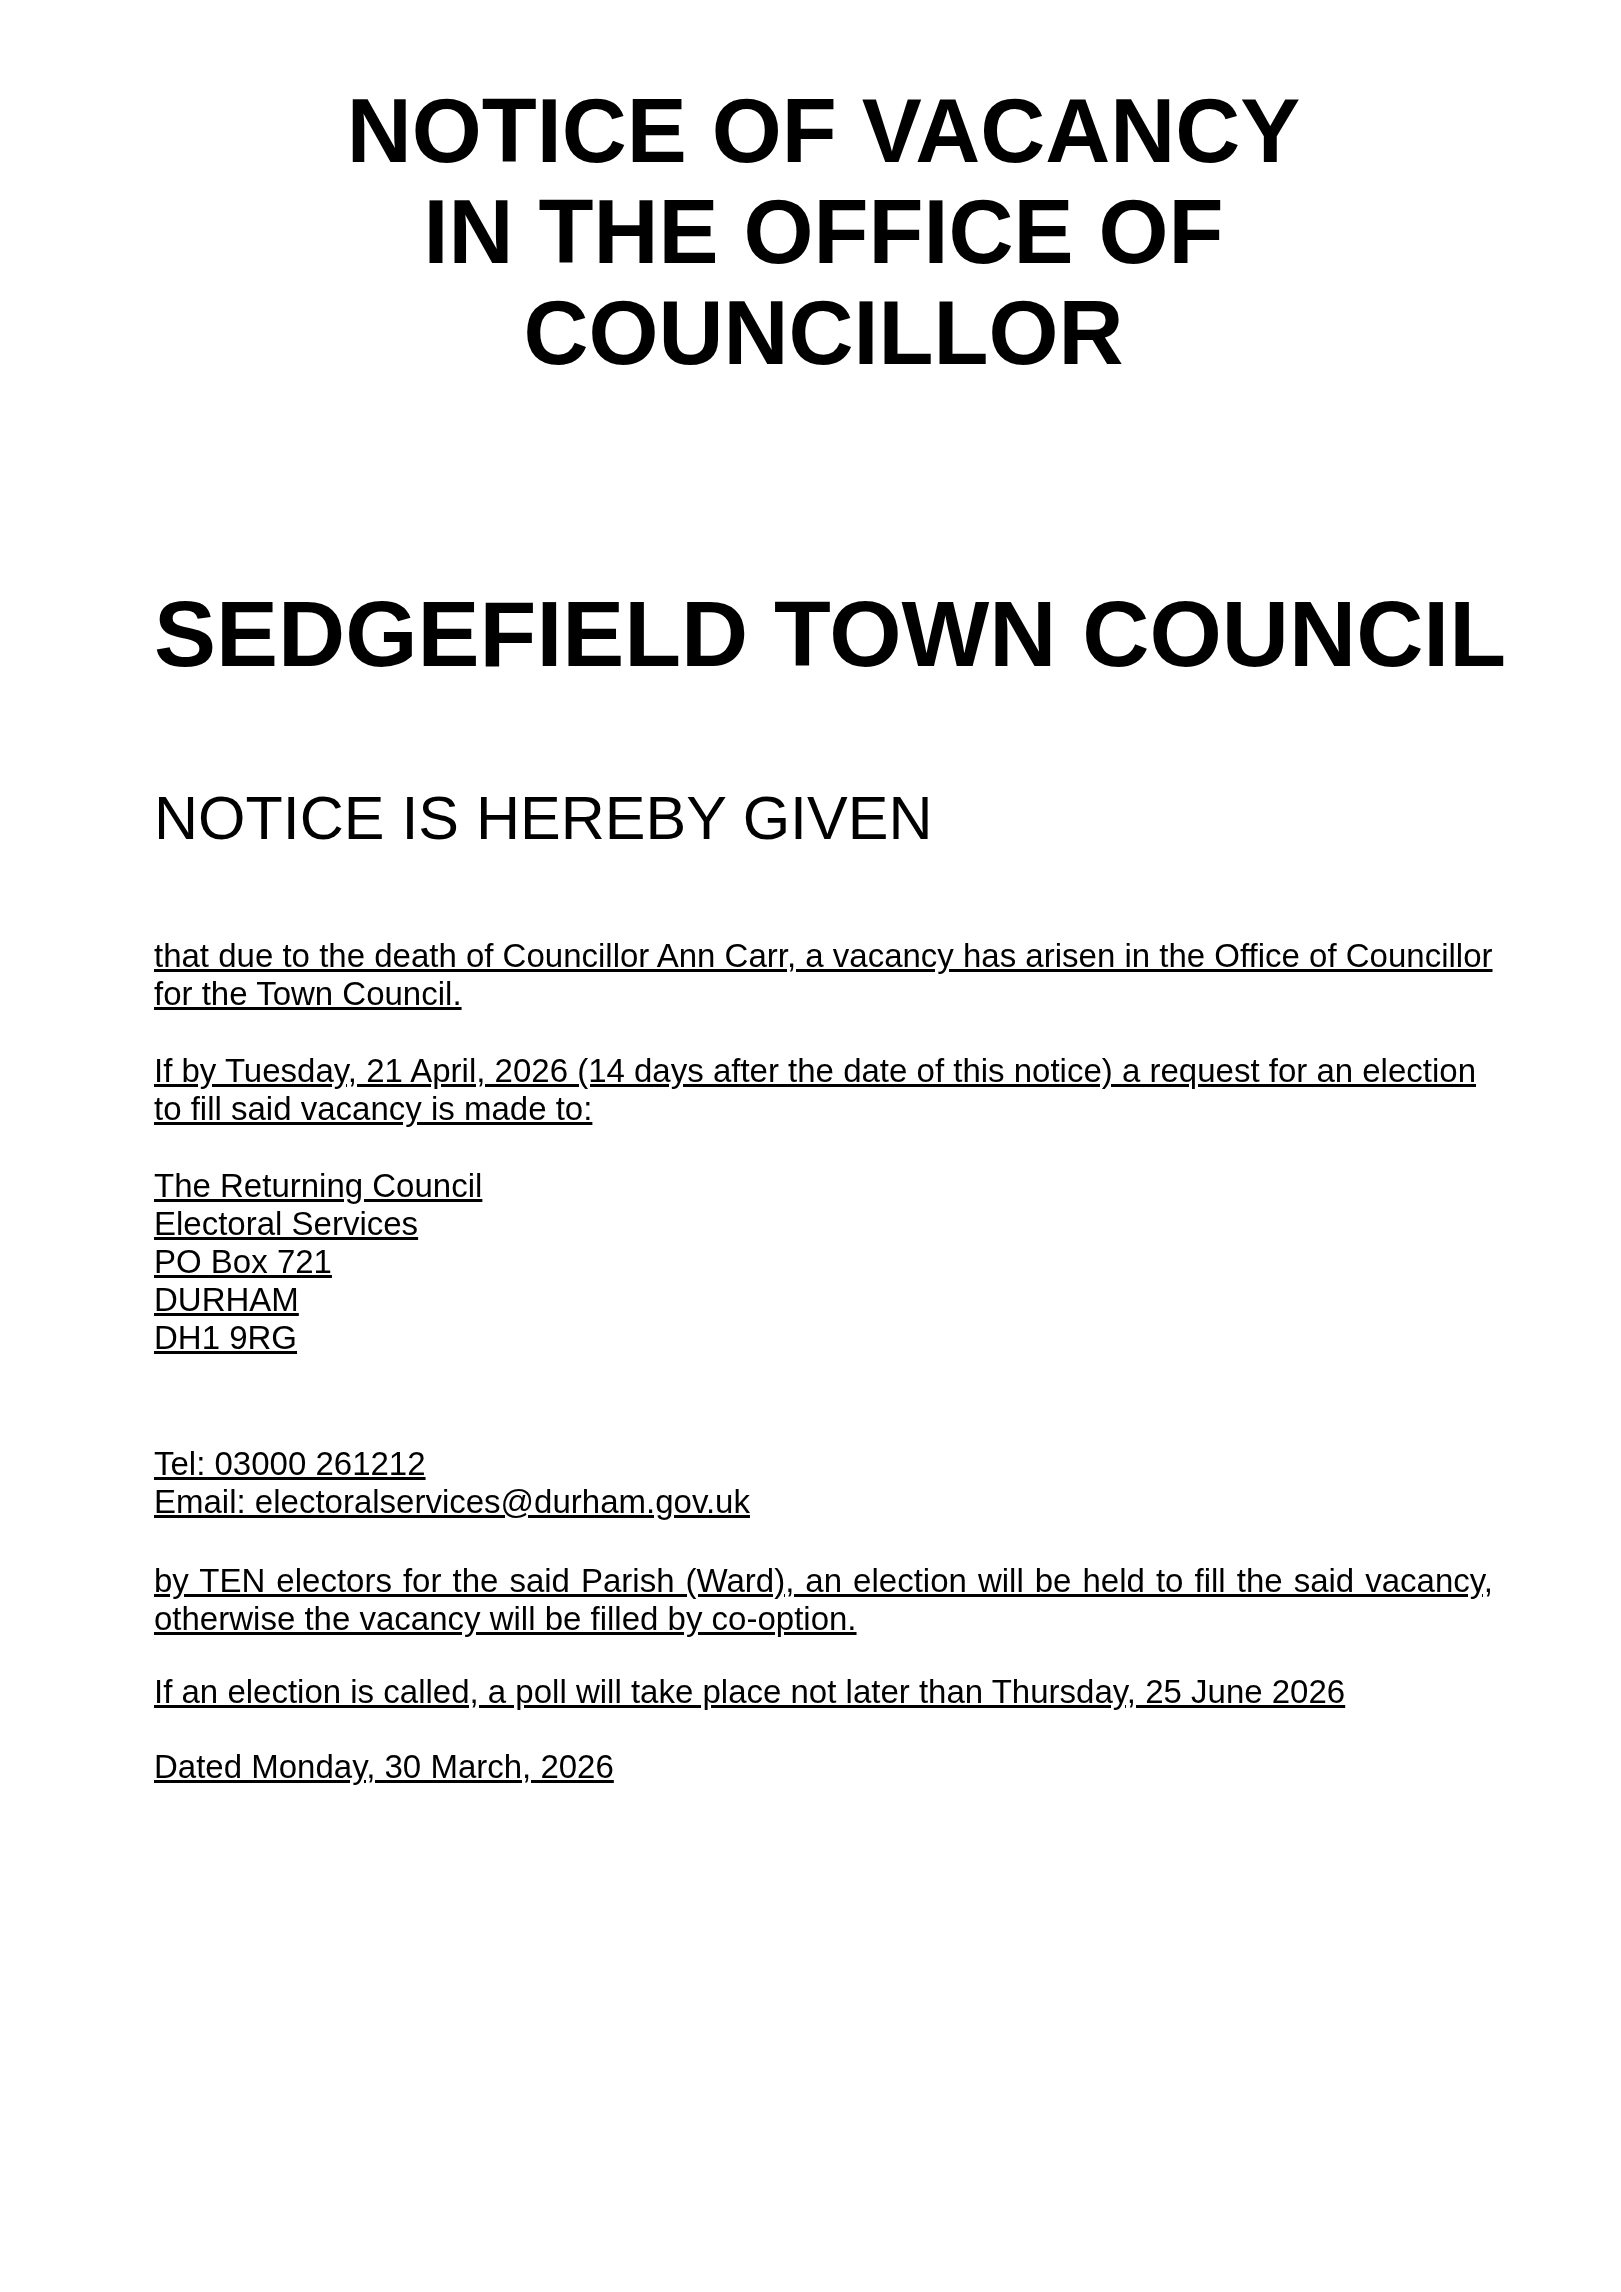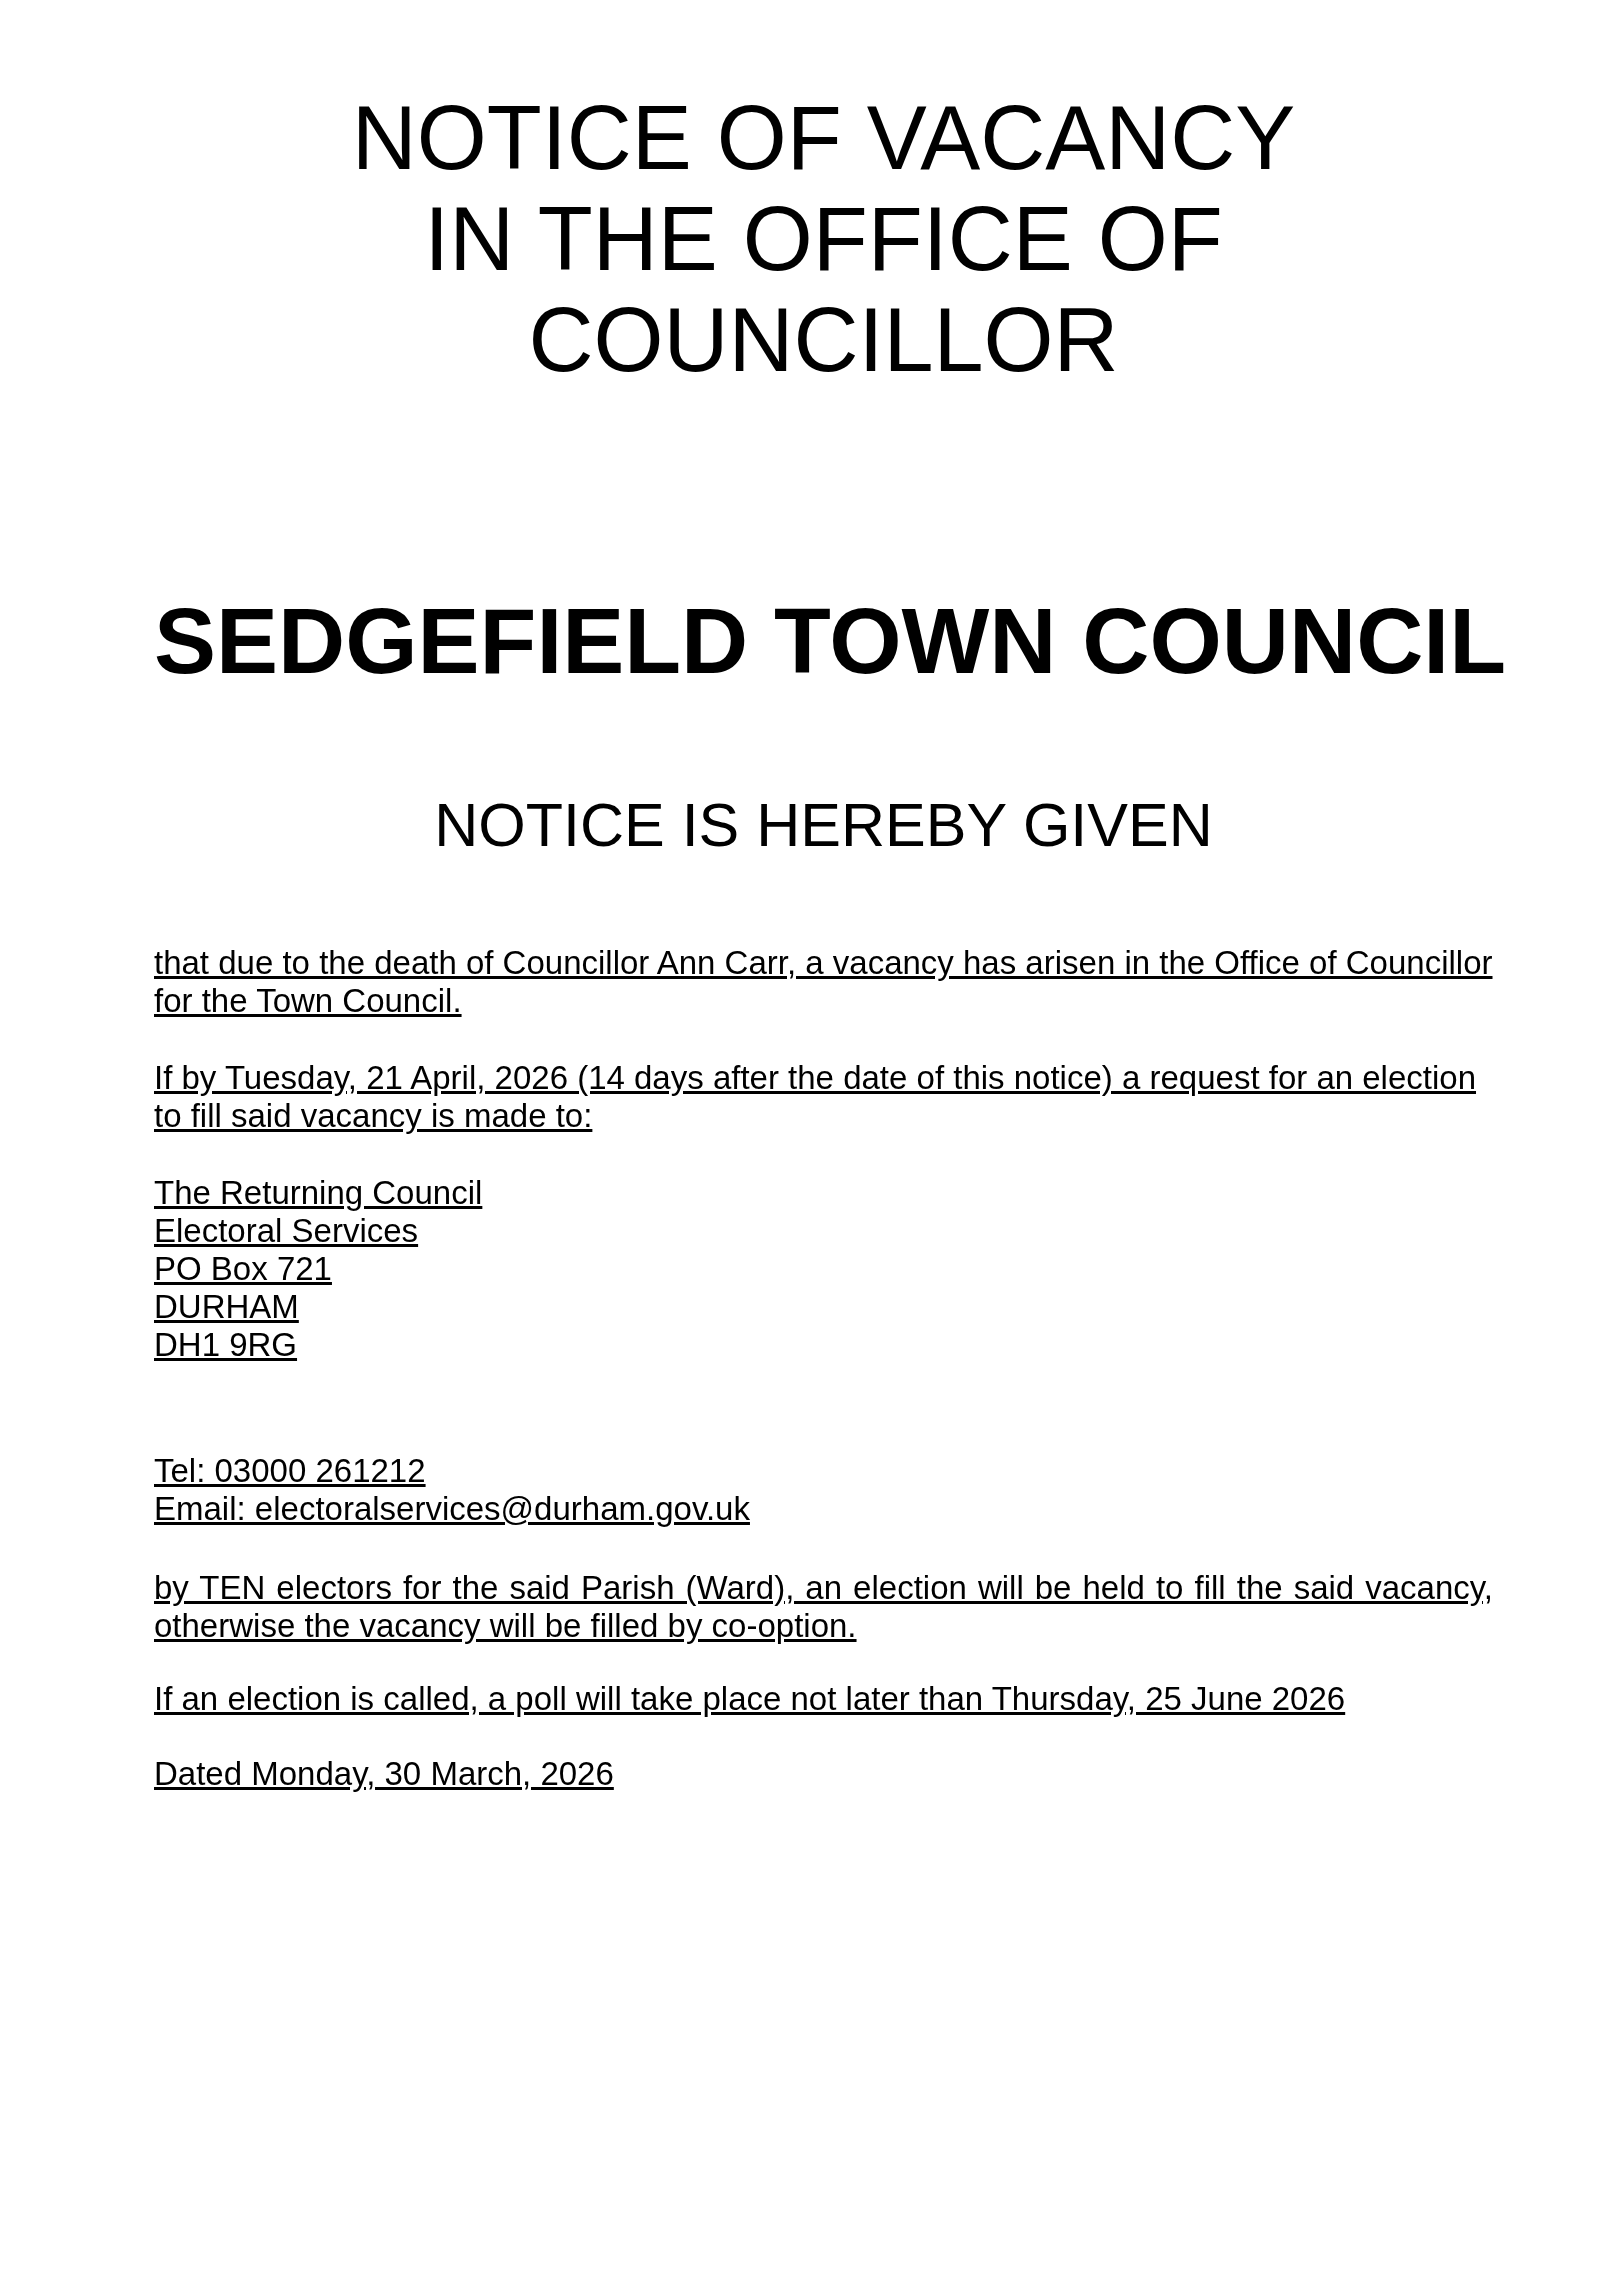--- a/index.html
+++ b/index.html
@@ -16,38 +16,38 @@
     -webkit-font-smoothing: antialiased;
   }
   .page {
     box-sizing: border-box;
     width: 1621px;
     height: 2293px;
     padding: 54px 128px 0 154px;
     overflow: hidden;
   }
   .doc-title {
-    margin-top: 34px;
+    margin-top: 27px;
     text-align: center;
-    font-weight: normal;
+    font-weight: bold;
     font-size: 90px;
     line-height: 101px;
     letter-spacing: 0px;
   }
   .council-name {
     margin-top: 196px;
     text-align: center;
     font-weight: bold;
     font-size: 93px;
     line-height: 108px;
     white-space: nowrap;
   }
   .subheading {
     margin-top: 94px;
-    text-align: center;
+    text-align: left;
     font-weight: normal;
     font-size: 61px;
     line-height: 73px;
     white-space: nowrap;
   }
   .body-text {
     font-size: 33px;
     line-height: 38px;
     font-weight: normal;
     text-decoration: underline;

